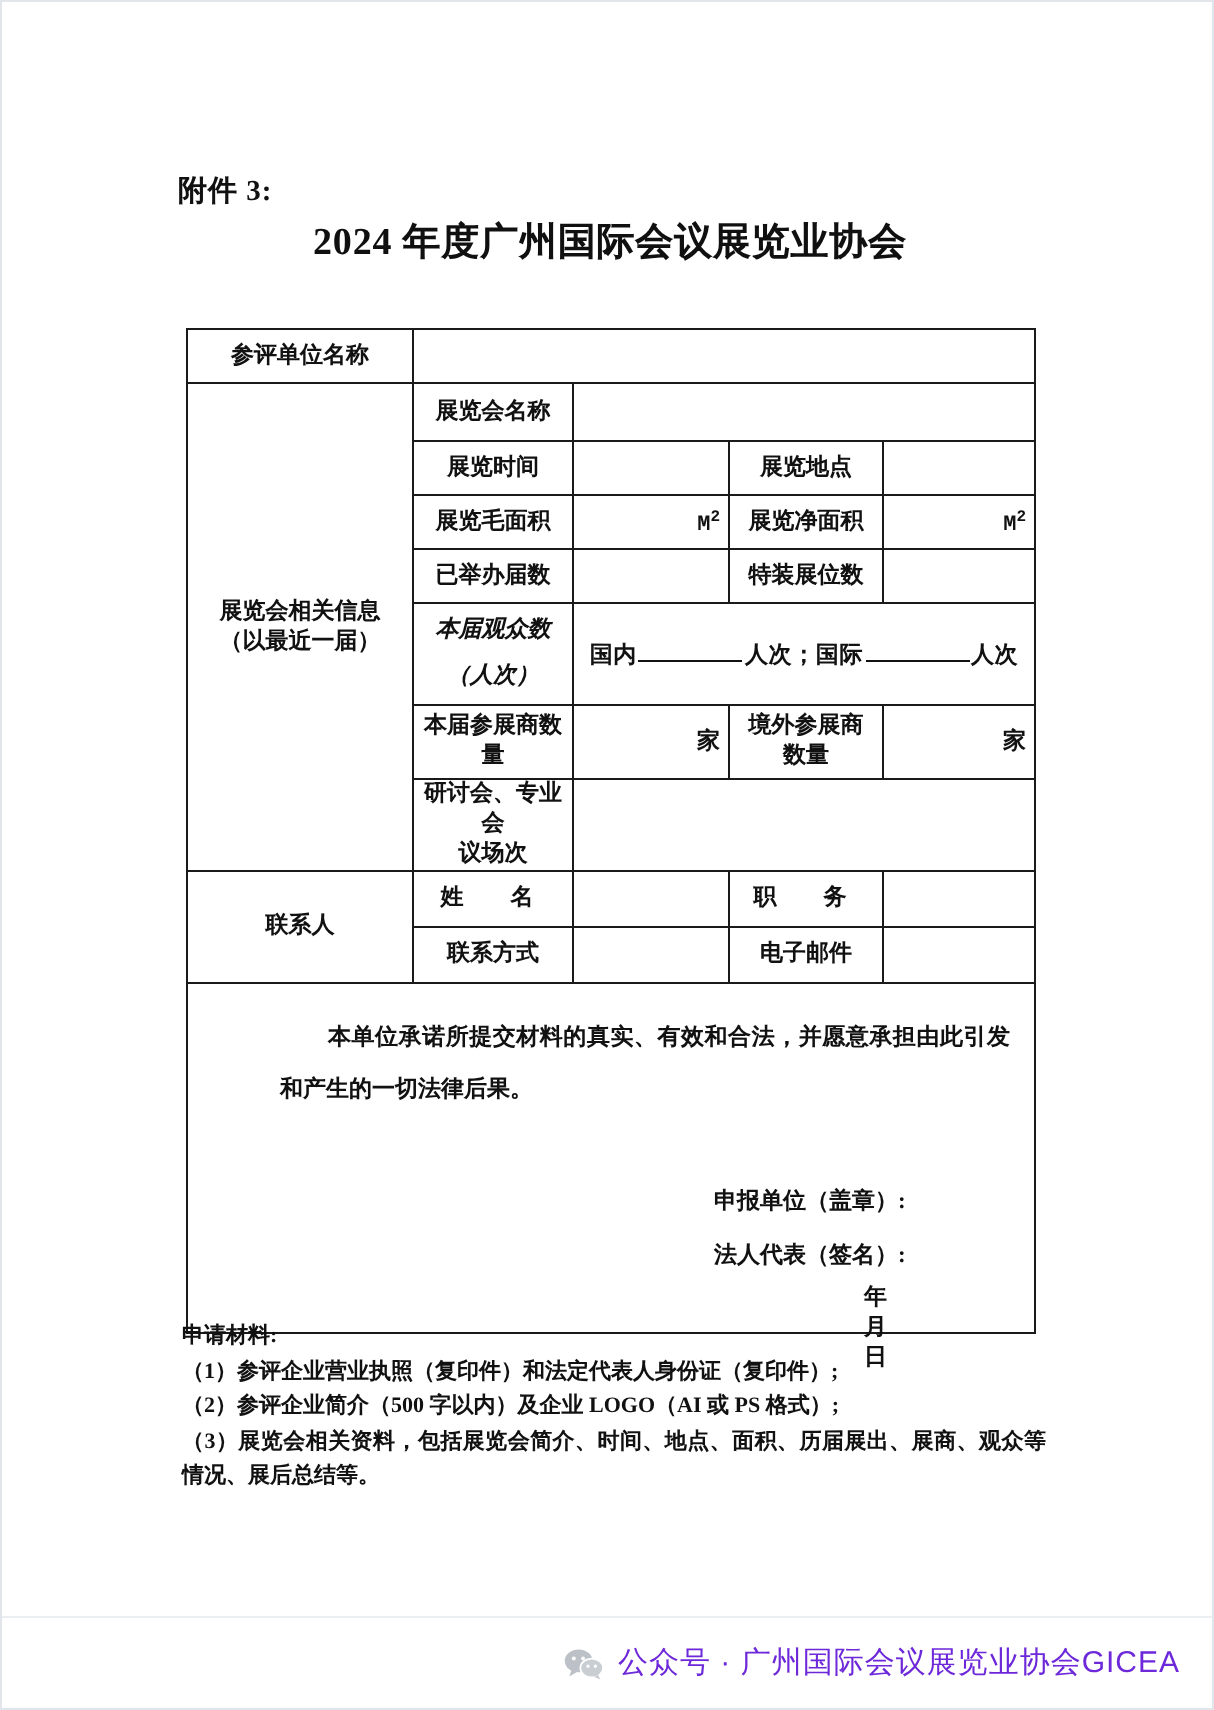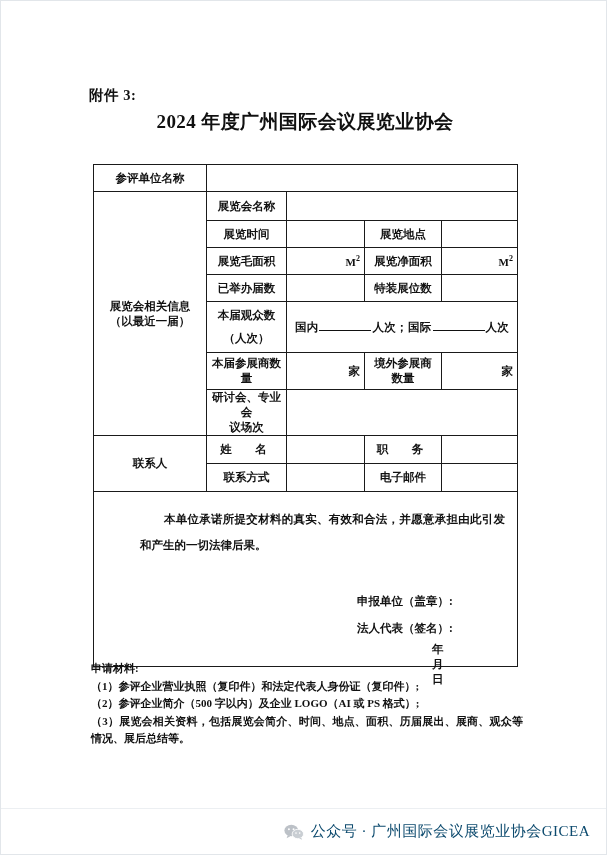--- a/index.html
+++ b/index.html
@@ -81,21 +81,21 @@
     text-align: center;
   }
   .val {
     text-align: right;
     font-weight: 700;
   }
   .val-blank {
     text-align: center;
   }
   .unit {
-    font-family: Liberation Serif, serif;
+    font-family: Liberation Mono, monospace;
     font-size: 11px;
   }
   .unit sup {
     font-size: 8px;
     vertical-align: super;
   }
   .side-label {
     text-align: center;
     line-height: 16px;
   }
@@ -107,20 +107,21 @@
   .blank-ul {
     display: inline-block;
     border-bottom: 1px solid #111111;
     width: 52px;
     height: 11px;
     margin: 0 1px;
     vertical-align: baseline;
   }
   .two-line {
     line-height: 15px;
+    font-style: italic;
   }
   .spaced {
     letter-spacing: 6px;
     padding-left: 6px;
   }
 
   
   .statement-cell {
     height: 160px;
     vertical-align: top;
@@ -203,23 +204,23 @@
     display: flex;
     align-items: center;
     gap: 7px;
   }
   .wechat-icon {
     width: 20px;
     height: 16px;
     display: block;
   }
   .footer-text {
-    font-family: Liberation Serif, serif;
+    font-family: Liberation Sans, sans-serif;
     font-size: 15px;
-    color: #0c4a6e;
+    color: #6d28d9;
     letter-spacing: 0.5px;
     white-space: nowrap;
   }
 </style>
 </head>
 <body>
 
 <div class="page">
   <div class="doc-body">
 

